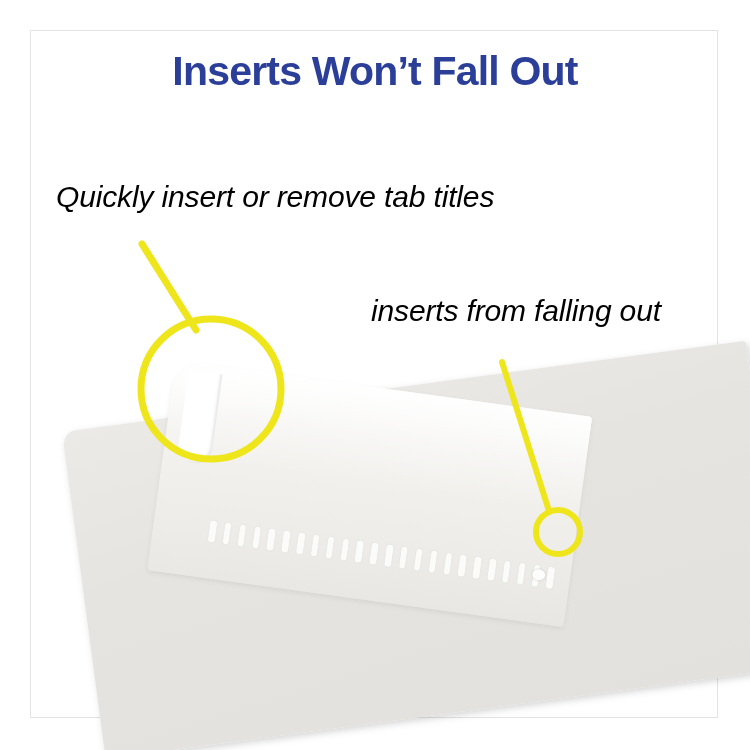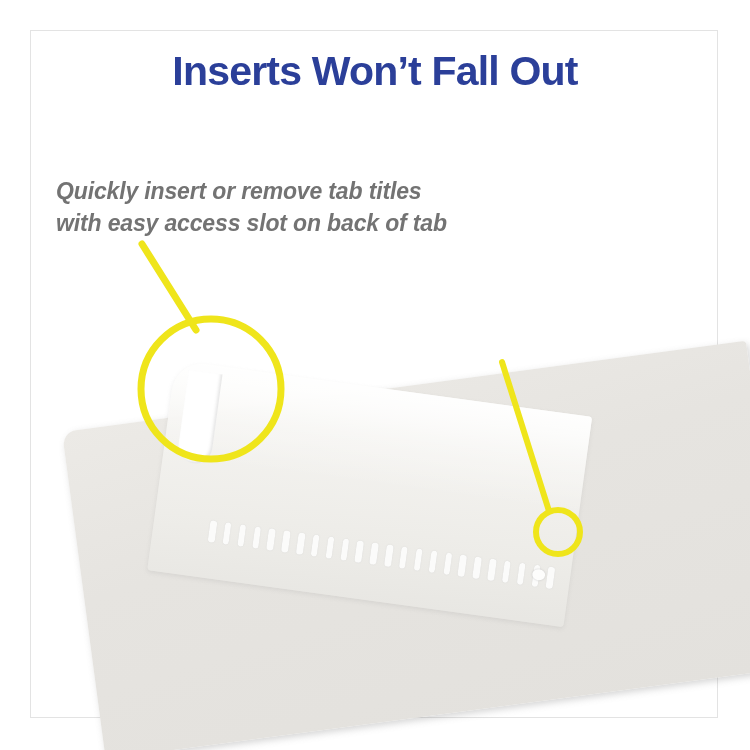--- a/index.html
+++ b/index.html
@@ -44,24 +44,24 @@
     letter-spacing: -0.8px;
     color: #2b3f99;
     line-height: 1.05;
     white-space: nowrap;
   }
 
   
   .callout {
     position: absolute;
     font-style: italic;
-    font-weight: bold;
-    font-size: 23px;
+    font-weight: normal;
+    font-size: 30px;
     line-height: 1.39;
-    color: #737373;
+    color: #000000;
     letter-spacing: -0.15px;
     white-space: nowrap;
   }
   .callout .line { display: block; }
 
   .callout-left  { left: 56px;  top: 176px; }
   .callout-right { left: 371px; top: 290px; }
 
   
   .product-stage {
@@ -224,19 +224,19 @@
         <circle cx="211" cy="389" r="70" fill="none" stroke="#efe51b" stroke-width="7"></circle>
         <line x1="502" y1="362" x2="549" y2="511" stroke="#efe51b" stroke-width="6" stroke-linecap="round"></line>
         <circle cx="558" cy="532" r="22" fill="none" stroke="#efe51b" stroke-width="6"></circle>
       </g>
   </svg>
 
   <div class="headline">Inserts Won’t Fall Out</div>
 
   <div class="callout callout-left">
     <span class="line">Quickly insert or remove tab titles</span>
-    <span class="line">with easy access slot on back of tab</span>
   </div>
 
   <div class="callout callout-right">
+    <span class="line">inserts from falling out</span>
   </div>
 
 </div>
 
 </body></html>

